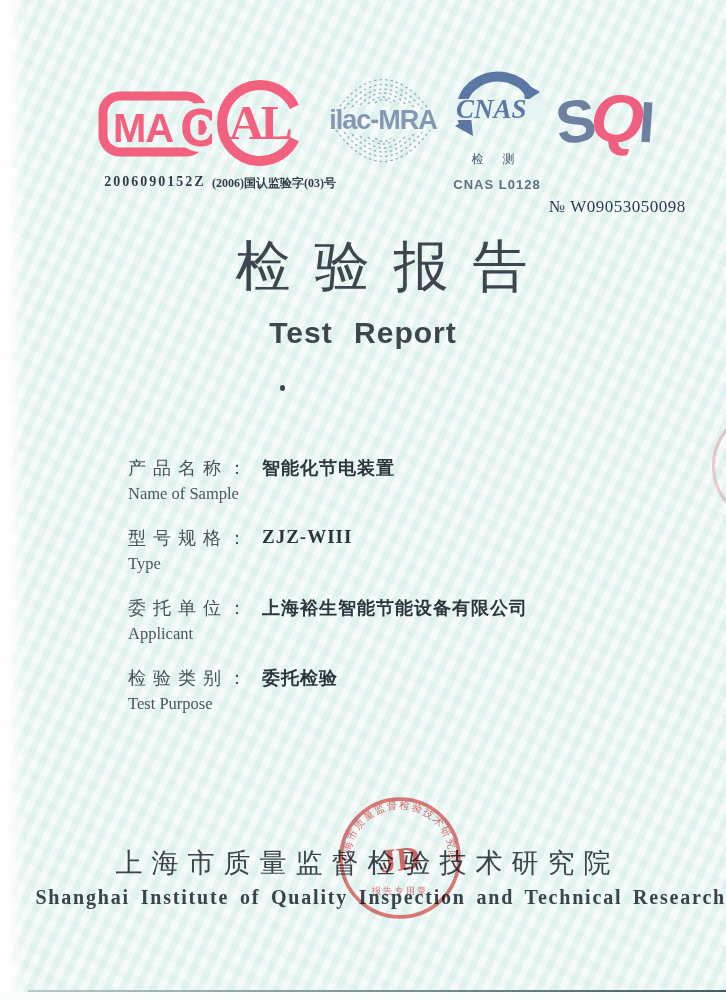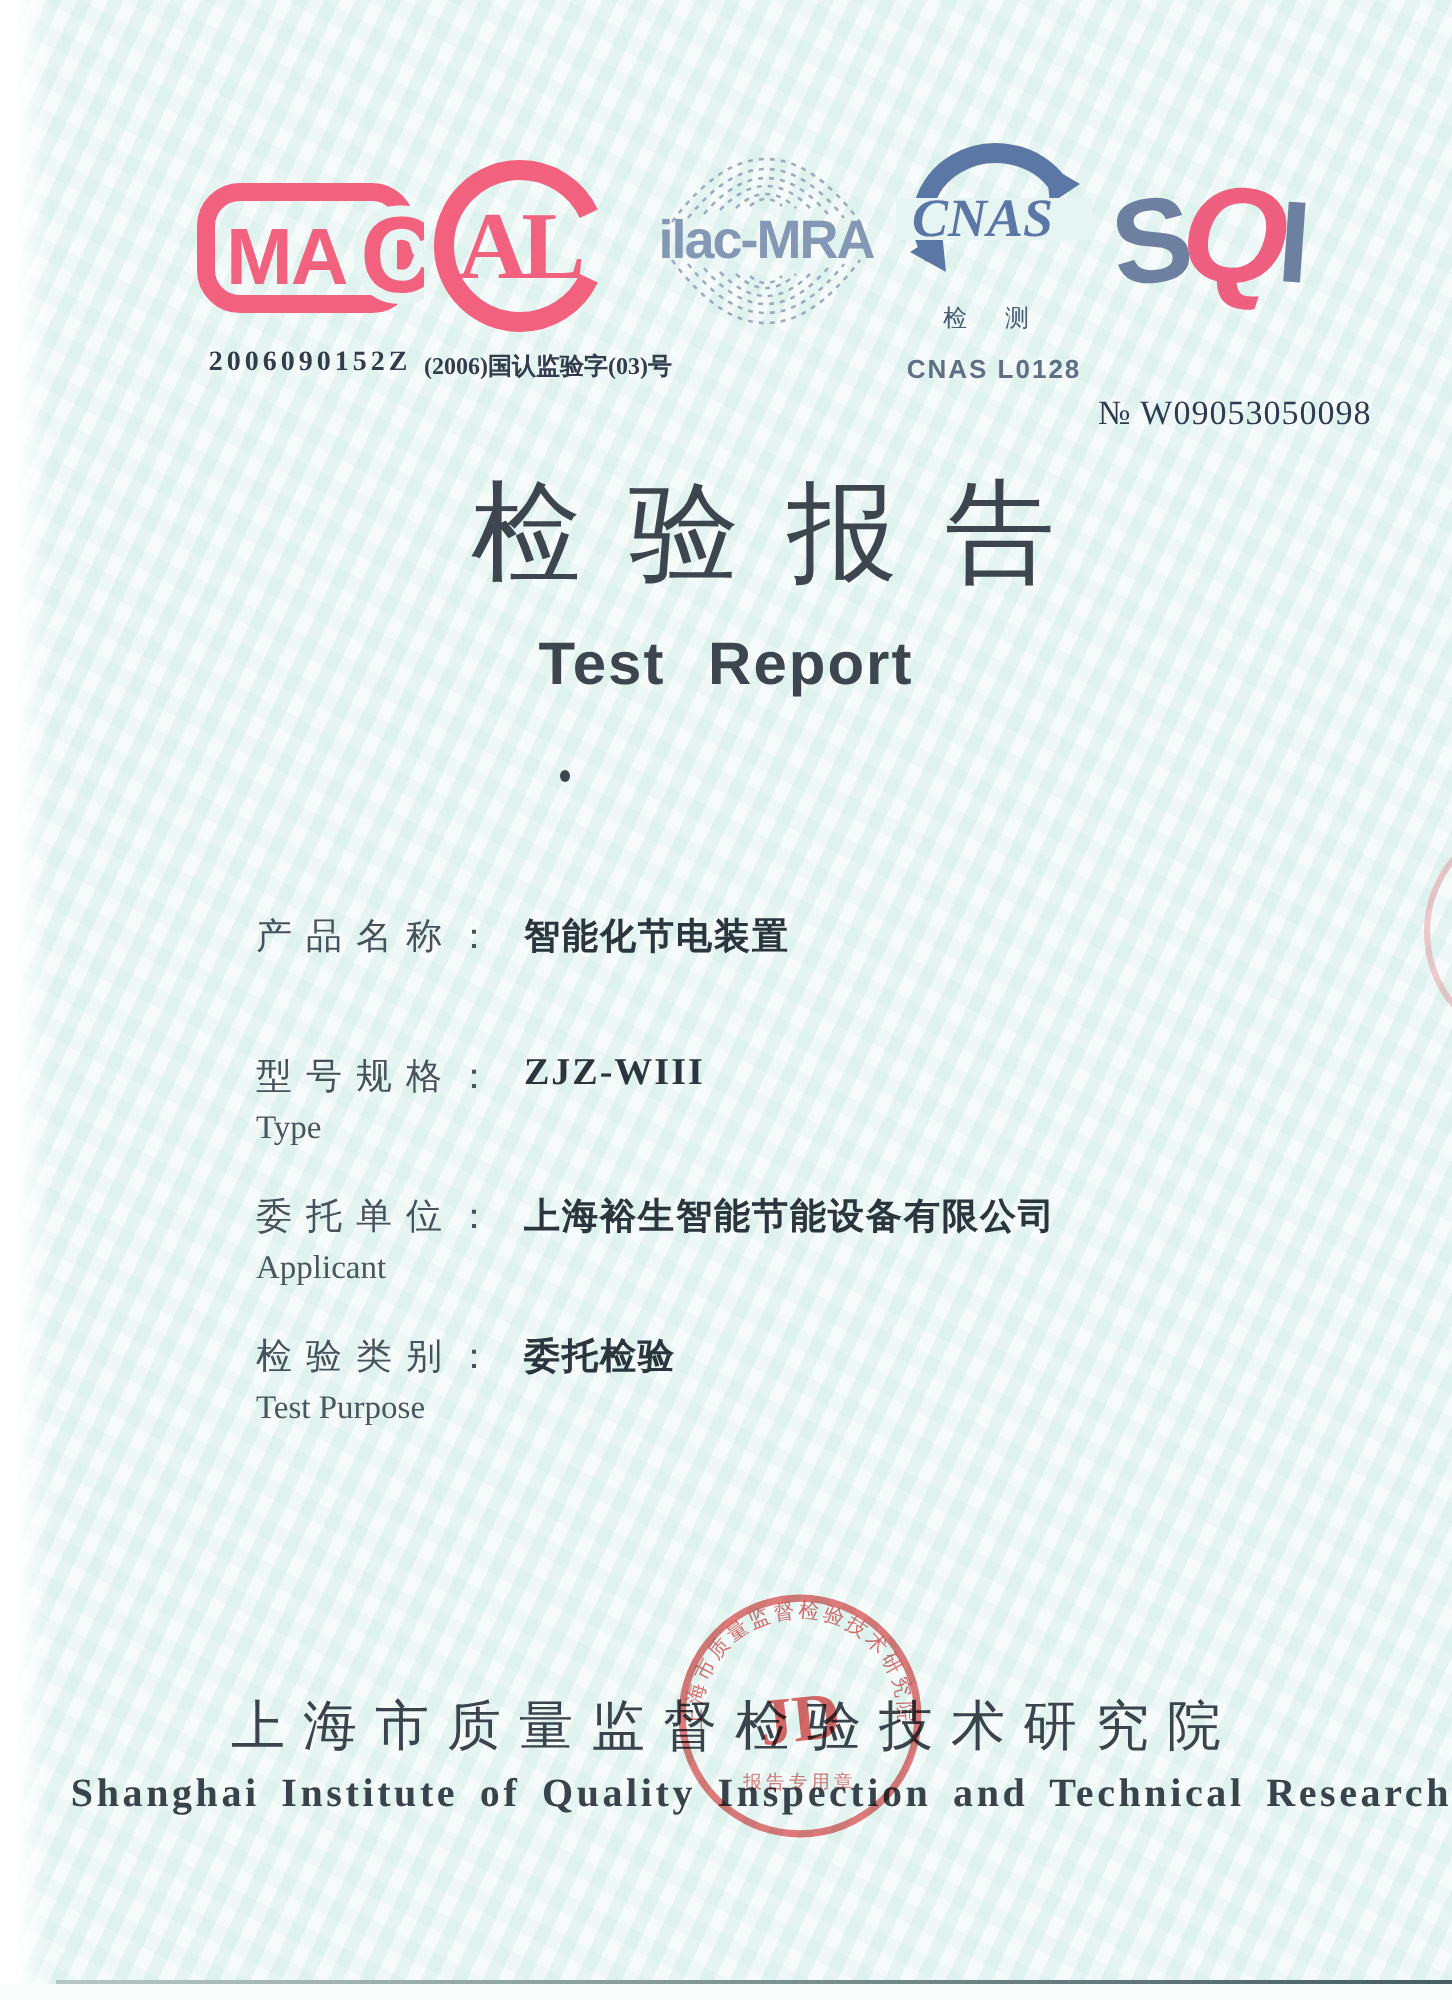--- a/index.html
+++ b/index.html
@@ -121,20 +121,21 @@
 
   <div class="title-cn">检验报告</div>
   <div class="title-en">Test Report</div>
   <div class="title-dot"></div>
 
   <div class="field" style="top:428px;">
     <div class="field-cn">
       <span class="label-cn">产品名称：</span>
       <span class="field-value">智能化节电装置</span>
     </div>
+    <div class="label-en">Name of Sample</div>
   </div>
 
   <div class="field" style="top:498px;">
     <div class="field-cn">
       <span class="label-cn">型号规格：</span>
       <span class="field-value" style="font-size:19px;">ZJZ-WIII</span>
     </div>
     <div class="label-en">Type</div>
   </div>
 

